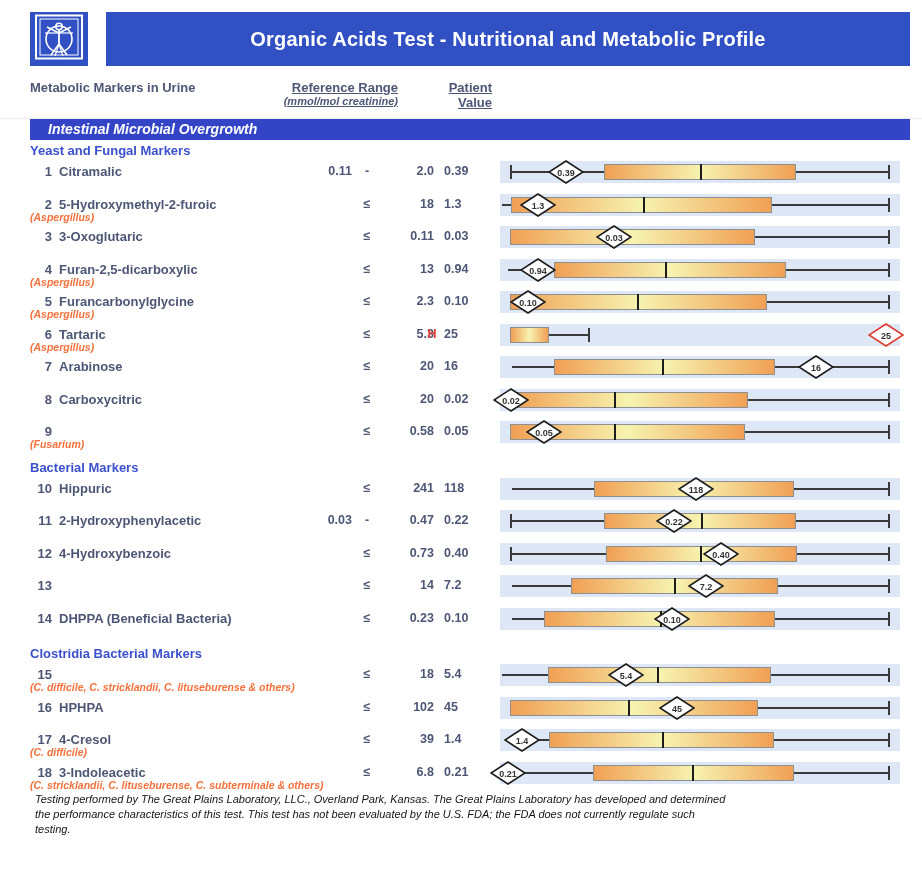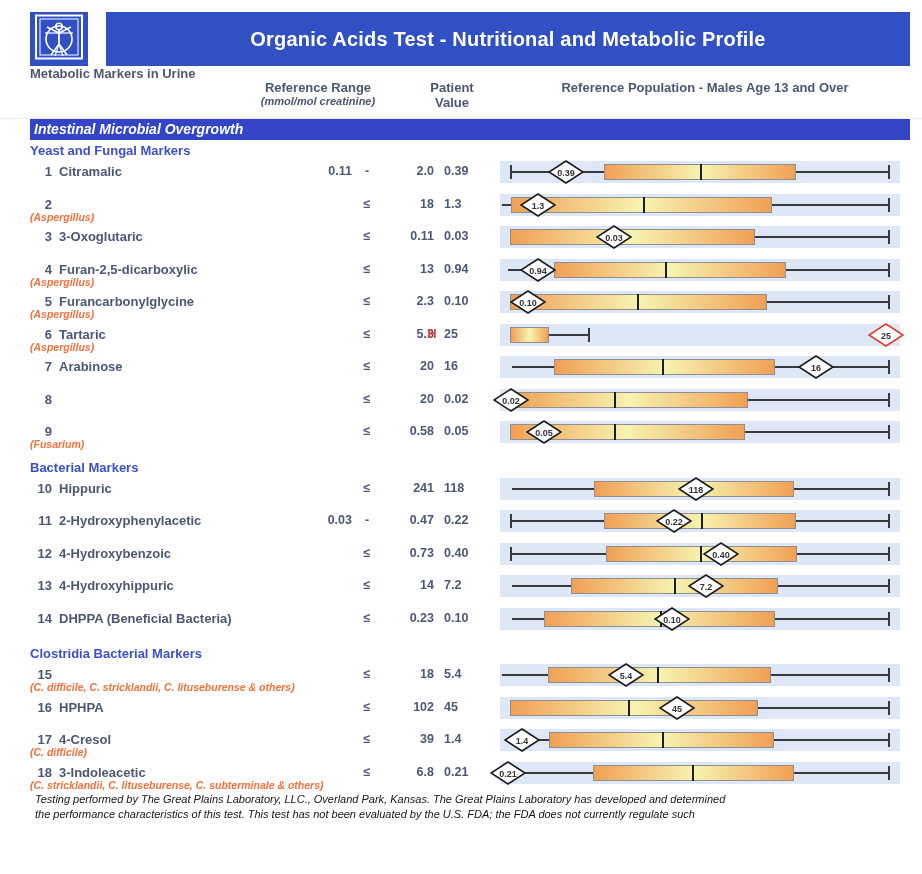--- a/index.html
+++ b/index.html
@@ -7,24 +7,24 @@
         font-family:"Liberation Sans",sans-serif;color:#4d5775;}
   
   .header{position:absolute;left:30px;top:12px;width:880px;height:54px;display:flex;}
   .logo{width:58px;height:54px;background:#3050c4;flex:0 0 auto;display:flex;align-items:center;justify-content:center;}
   .banner{flex:1;margin-left:18px;background:#3050c4;color:#fff;display:flex;align-items:center;justify-content:center;}
   .banner-title{font-size:20px;font-weight:bold;letter-spacing:.2px;}
   
   .colheaders{position:absolute;left:0;top:66px;width:922px;height:52px;border-bottom:1px solid #ececec;}
   .ch{position:absolute;font-size:13px;font-weight:bold;color:#4d5775;}
   .ch-units{font-size:11px;font-style:italic;font-weight:bold;}
-  .ch-center{text-align:center;}
+  .ch-center{text-align:right;text-decoration:underline;}
   
   .section-bar{position:absolute;left:30px;top:119px;width:880px;height:21px;background:#3345c6;color:#fff;
-               font-size:14px;font-weight:bold;font-style:italic;line-height:21px;padding-left:4px;box-sizing:border-box;}
+               font-size:14px;font-weight:bold;font-style:italic;line-height:21px;padding-left:18px;box-sizing:border-box;}
   
   .rows{position:absolute;left:30px;top:143px;width:880px;}
   .group-heading{font-size:13px;font-weight:bold;color:#3a50cc;height:16px;margin-bottom:3px;}
   .group-heading.later{margin-top:5px;}
   .row{position:relative;height:32.5px;}
   .num{position:absolute;left:0;top:2px;width:22px;text-align:right;font-size:13px;font-weight:bold;}
   .nm{position:absolute;left:29px;top:2px;width:230px;font-size:13px;font-weight:bold;white-space:nowrap;}
   .org{position:absolute;left:0;top:16px;font-size:10.5px;font-weight:bold;font-style:italic;color:#f4713c;white-space:nowrap;}
   .ref-lo{position:absolute;left:260px;top:2px;width:62px;text-align:right;font-size:12.5px;font-weight:bold;}
   .ref-cmp{position:absolute;left:322px;top:2px;width:30px;text-align:center;font-size:12.5px;font-weight:bold;}
@@ -67,30 +67,29 @@
           <line x1="25" y1="30" x2="29" y2="42" stroke="#ffffff" stroke-width="1.2"></line>
         </svg>
       </span>
     </div>
     <div class="banner">
       <span class="banner-title">Organic Acids Test - Nutritional and Metabolic Profile</span>
     </div>
   </div>
 
   <div class="colheaders">
-    <div class="ch" style="left:30px;top:0;">Metabolic Markers in Urine</div>
+    <div class="ch" style="left:30px;top:14px;">Metabolic Markers in Urine</div>
     <div class="ch ch-center" style="left:238px;top:14px;width:160px;">
       <div>Reference Range</div>
       <div class="ch-units">(mmol/mol creatinine)</div>
     </div>
     <div class="ch ch-center" style="left:412px;top:14px;width:80px;">
       <div>Patient</div>
       <div>Value</div>
     </div>
-    <div class="ch ch-center" style="left:500px;top:14px;width:410px;">Reference Population - Males Age 13 and Over</div>
   </div>
 
   <div class="section-bar">Intestinal Microbial Overgrowth</div>
 
   <div class="rows">
       <div class="group-heading">Yeast and Fungal Markers</div>
       <div class="row">
         <span class="num">1</span>
         <span class="nm">Citramalic</span>
         <span class="ref-lo">0.11</span>
@@ -104,20 +103,21 @@
           <div class="iqr" style="left: 26%; width: 48%;"></div>
           <div class="med" style="left: 50%;"></div>
           <div class="marker" style="left: calc(16.5% - 18px);"><svg width="36" height="24" viewBox="0 0 36 24">
               <polygon points="18,1 35,12 18,23 1,12" fill="#ffffff" stroke="#1c1c1c" stroke-width="1.6"></polygon>
               <text x="18" y="15.5" text-anchor="middle" font-size="9" font-weight="bold" fill="#333333" font-family="Liberation Sans, sans-serif">0.39</text>
             </svg></div>
         </div>
       </div>
       <div class="row">
         <span class="num">2</span>
+        <span class="nm">5-Hydroxymethyl-2-furoic</span>
         <div class="org">(Aspergillus)</div>
         <span class="ref-lo"></span>
         <span class="ref-cmp">≤</span>
         <span class="ref-hi">18</span>
         <span class="pv"><span class="flag"></span><span class="val">1.3</span></span>
         <div class="strip">
           <div class="wline" style="left: 0.5%; width: 96.5%;"></div>
           <div class="cap" style="left: 97%;"></div>
           <div class="iqr" style="left: 2.8%; width: 65.2%;"></div>
           <div class="med" style="left: 35.7%;"></div>
@@ -213,20 +213,21 @@
           <div class="iqr" style="left: 13.4%; width: 55.4%;"></div>
           <div class="med" style="left: 40.5%;"></div>
           <div class="marker" style="left: calc(79% - 18px);"><svg width="36" height="24" viewBox="0 0 36 24">
               <polygon points="18,1 35,12 18,23 1,12" fill="#ffffff" stroke="#1c1c1c" stroke-width="1.6"></polygon>
               <text x="18" y="15.5" text-anchor="middle" font-size="9" font-weight="bold" fill="#333333" font-family="Liberation Sans, sans-serif">16</text>
             </svg></div>
         </div>
       </div>
       <div class="row">
         <span class="num">8</span>
+        <span class="nm">Carboxycitric</span>
         <span class="ref-lo"></span>
         <span class="ref-cmp">≤</span>
         <span class="ref-hi">20</span>
         <span class="pv"><span class="flag"></span><span class="val">0.02</span></span>
         <div class="strip">
           <div class="wline" style="left: 2.5%; width: 94.5%;"></div>
           <div class="cap" style="left: 97%;"></div>
           <div class="iqr" style="left: 2.5%; width: 59.5%;"></div>
           <div class="med" style="left: 28.6%;"></div>
           <div class="marker" style="left: calc(2.8% - 18px);"><svg width="36" height="24" viewBox="0 0 36 24">
@@ -304,21 +305,20 @@
           <div class="iqr" style="left: 26.5%; width: 47.8%;"></div>
           <div class="med" style="left: 50%;"></div>
           <div class="marker" style="left: calc(55.3% - 18px);"><svg width="36" height="24" viewBox="0 0 36 24">
               <polygon points="18,1 35,12 18,23 1,12" fill="#ffffff" stroke="#1c1c1c" stroke-width="1.6"></polygon>
               <text x="18" y="15.5" text-anchor="middle" font-size="9" font-weight="bold" fill="#333333" font-family="Liberation Sans, sans-serif">0.40</text>
             </svg></div>
         </div>
       </div>
       <div class="row">
         <span class="num">13</span>
-        <span class="nm">4-Hydroxyhippuric</span>
         <span class="ref-lo"></span>
         <span class="ref-cmp">≤</span>
         <span class="ref-hi">14</span>
         <span class="pv"><span class="flag"></span><span class="val">7.2</span></span>
         <div class="strip">
           <div class="wline" style="left: 3%; width: 94%;"></div>
           <div class="cap" style="left: 97%;"></div>
           <div class="iqr" style="left: 17.7%; width: 51.9%;"></div>
           <div class="med" style="left: 43.5%;"></div>
           <div class="marker" style="left: calc(51.6% - 18px);"><svg width="36" height="24" viewBox="0 0 36 24">
@@ -418,15 +418,16 @@
               <polygon points="18,1 35,12 18,23 1,12" fill="#ffffff" stroke="#1c1c1c" stroke-width="1.6"></polygon>
               <text x="18" y="15.5" text-anchor="middle" font-size="9" font-weight="bold" fill="#333333" font-family="Liberation Sans, sans-serif">0.21</text>
             </svg></div>
         </div>
       </div>
     </div>
 
   <div class="footer">
     <div>Testing performed by The Great Plains Laboratory, LLC., Overland Park, Kansas. The Great Plains Laboratory has developed and determined</div>
     <div>the performance characteristics of this test. This test has not been evaluated by the U.S. FDA;  the FDA does not currently regulate such</div>
+    <div>testing.</div>
   </div>
 
 </div>
 
 </body></html>

